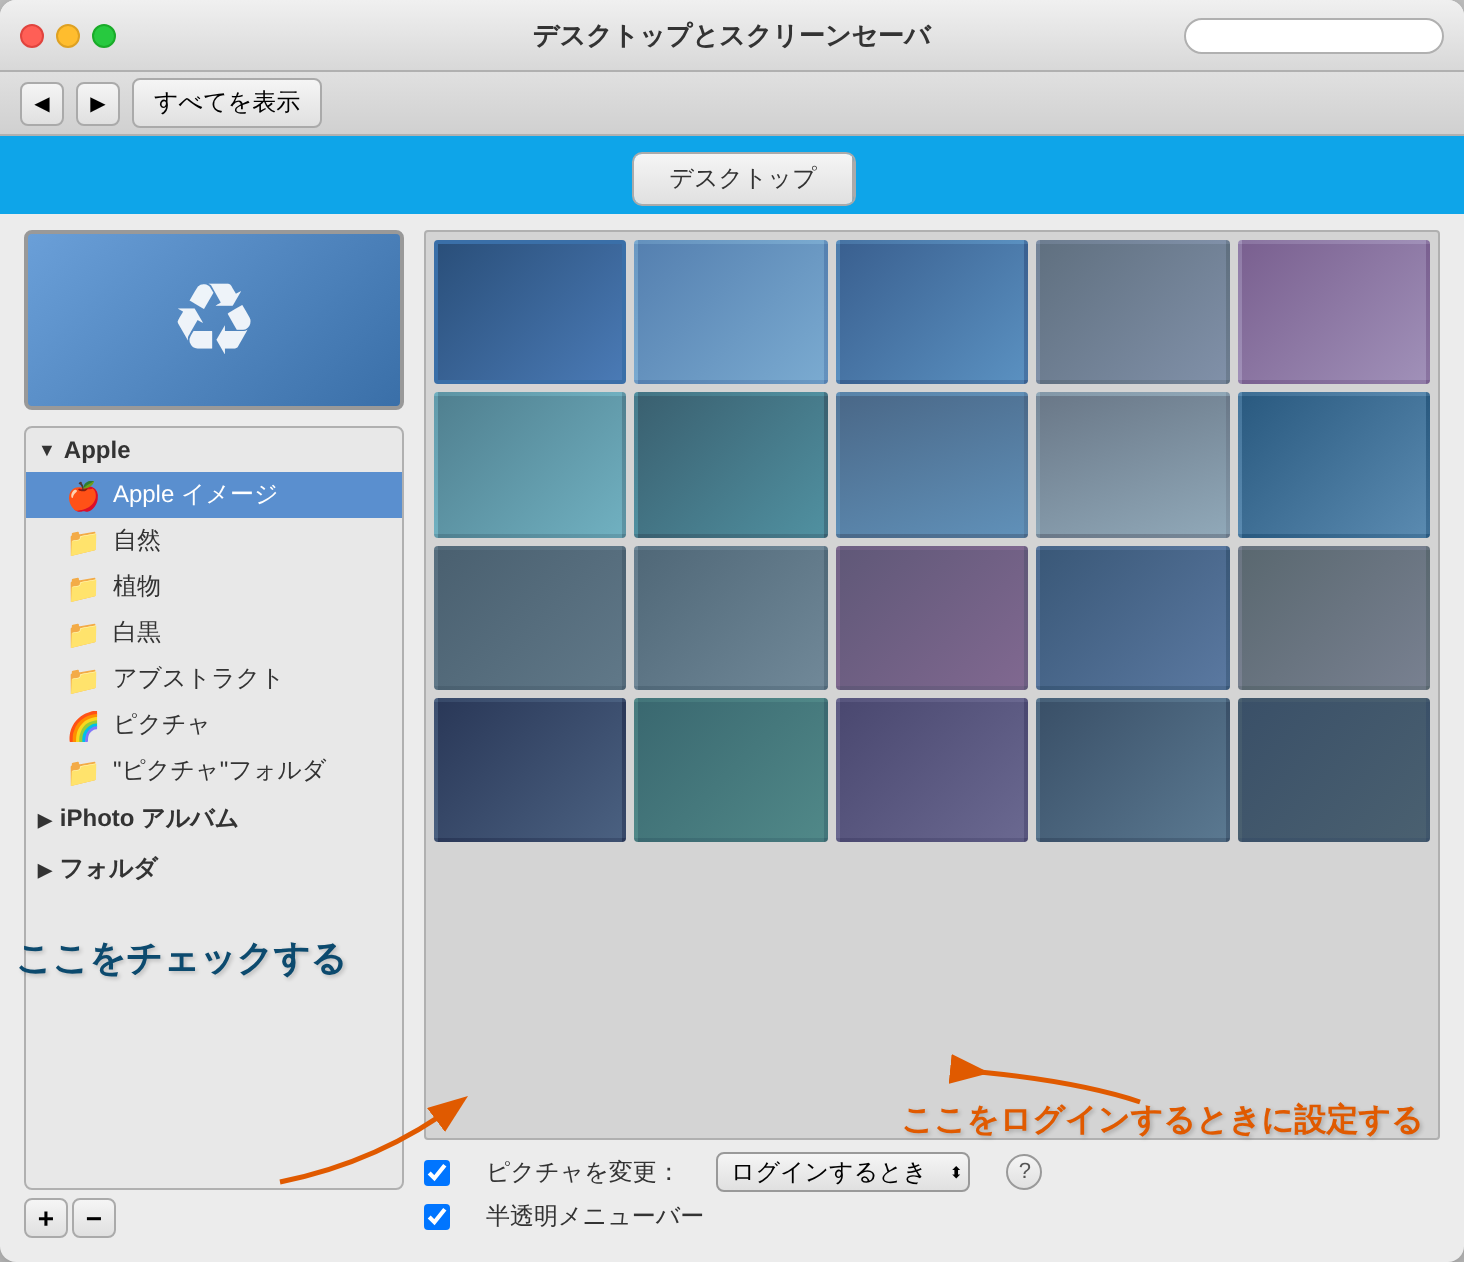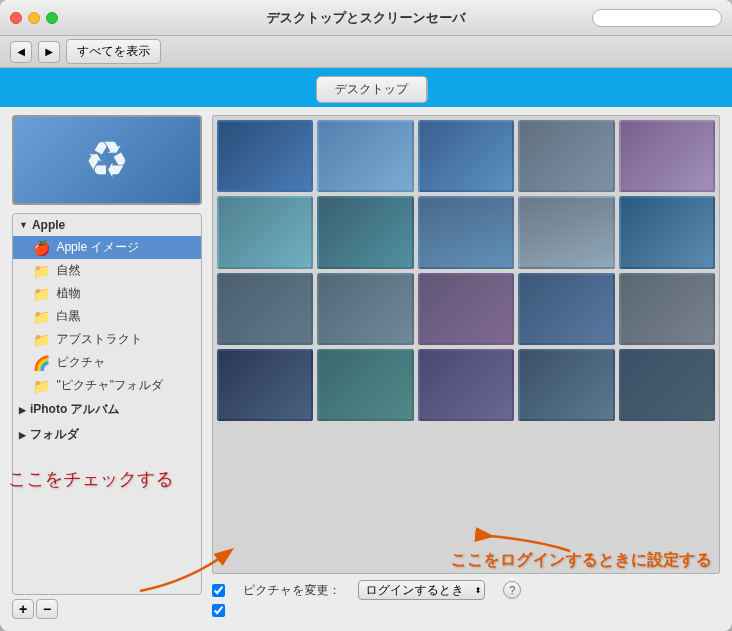--- a/index.html
+++ b/index.html
@@ -489,20 +489,21 @@
               <option>スリープ解除時</option>
               <option>毎時間</option>
               <option>毎日</option>
               <option>毎週</option>
             </select>
           </div>
           <div class="help-btn">?</div>
         </div>
         <div class="option-row">
           <input type="checkbox" checked="" id="cb-translucent" style="">
+          <label for="cb-translucent" class="option-label">半透明メニューバー</label>
         </div>
       </div>
     </div>
   </div>
 
   <svg class="arrow-svg" style="position:absolute;left:0;bottom:0;width:732px;height:200px;pointer-events:none;">
 
     <defs>
       <marker id="arrowhead-l" markerWidth="8" markerHeight="8" refX="6" refY="3" orient="auto">
         <path d="M0,0 L0,6 L8,3 z" fill="#e05a00"></path>
@@ -513,19 +514,19 @@
 
     <defs>
       <marker id="arrowhead-r" markerWidth="8" markerHeight="8" refX="2" refY="3" orient="auto">
         <path d="M8,0 L8,6 L0,3 z" fill="#e05a00"></path>
       </marker>
     </defs>
     <path d="M 570,120 Q 540,110 490,105" stroke="#e05a00" stroke-width="2.5" fill="none" marker-end="url(#arrowhead-r)"></path>
   </svg>
 
   <div style="position:absolute;bottom:140px;left:8px;pointer-events:none;">
-    <span style="font-size:18px;font-weight:400;color:#b91c1c;text-shadow:1px 1px 2px rgba(0,0,0,0.2);">ここをチェックする</span>
+    <span style="font-size:18px;font-weight:700;color:#0c4a6e;text-shadow:1px 1px 2px rgba(0,0,0,0.2);">ここをチェックする</span>
   </div>
 
   <div style="position:absolute;bottom:60px;right:20px;pointer-events:none;">
     <span style="font-size:16px;font-weight:700;color:#e05a00;text-shadow:1px 1px 2px rgba(0,0,0,0.2);">ここをログインするときに設定する</span>
   </div>
 </div>
 
 </body></html>

